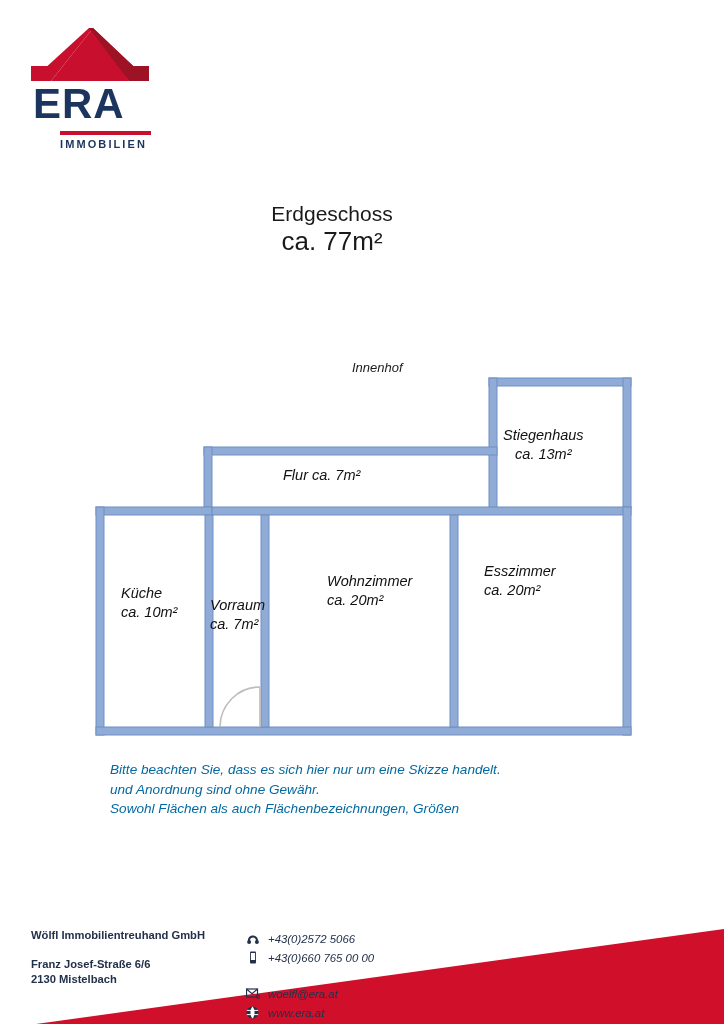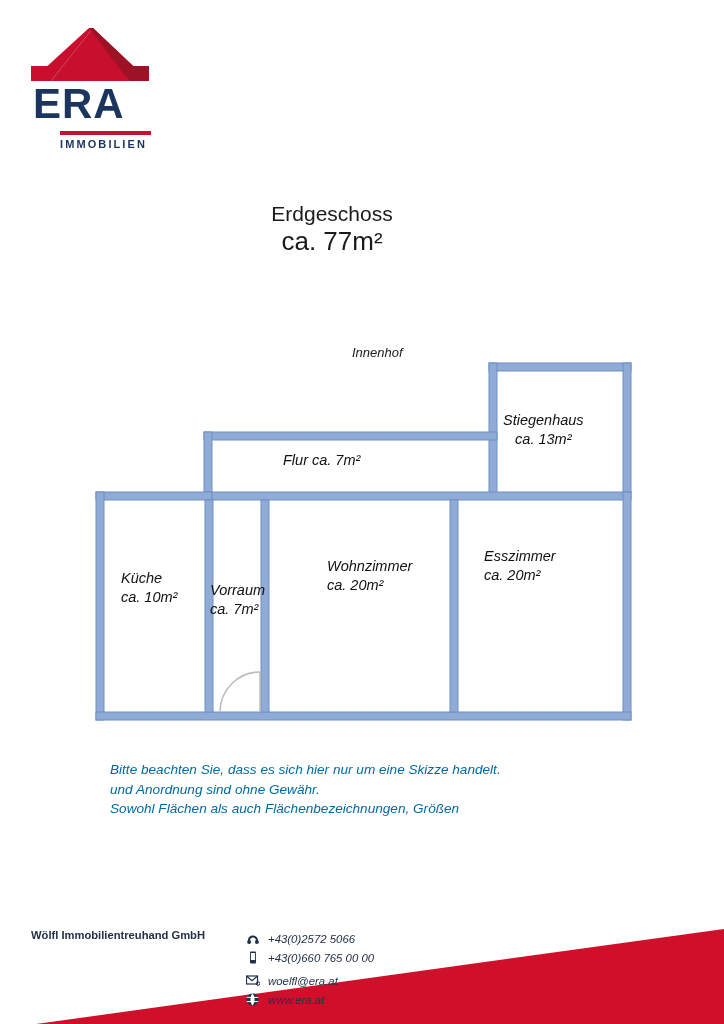--- a/index.html
+++ b/index.html
@@ -62,21 +62,21 @@
     width: 664px;
     text-align: center;
   }
   .title-main { font-size: 21px; color: #1a1a1a; line-height: 28px; }
   .title-sub  { font-size: 26px; color: #1a1a1a; line-height: 26px; }
 
   
   .plan {
     position: absolute;
     left: 0;
-    top: 329px;
+    top: 344px;
     width: 716px;
     height: 410px;
   }
   .plan svg { display: block; }
   .courtyard-label {
     position: absolute;
     left: 352px;
     top: 16px;
     font-size: 13px;
     font-style: italic;
@@ -137,21 +137,21 @@
     font-size: 11.4px;
     color: #22304a;
   }
   .c-row {
     display: flex;
     align-items: center;
     height: 17px;
     margin-bottom: 2px;
     font-style: italic;
   }
-  .c-row.gap { margin-top: 6px; }
+  .c-row.gap { margin-top: 19px; }
   .c-ico {
     width: 16px;
     height: 14px;
     margin-right: 6px;
     flex: 0 0 16px;
     display: flex;
     align-items: center;
     justify-content: flex-start;
   }
   .c-txt { white-space: nowrap; }
@@ -252,20 +252,24 @@
   <div>Sowohl Flächen als auch Flächenbezeichnungen, Größen</div>
 </div>
 
 <div class="footer">
   <svg class="footer-red" viewBox="0 0 724 95" preserveAspectRatio="none">
     <polygon points="724,0 724,95 36,95" fill="#d0102a"></polygon>
   </svg>
 
   <div class="footer-company">Wölfl Immobilientreuhand GmbH</div>
 
+  <div class="footer-address">
+    <div>Franz Josef-Straße 6/6</div>
+    <div>2130 Mistelbach</div>
+  </div>
 
   <div class="footer-contact">
     <div class="c-row">
       <span class="c-ico">
         <svg width="14" height="12" viewBox="0 0 14 12">
           <path d="M2 7.2c0-2.6 2.2-4.6 5-4.6s5 2 5 4.6c0 .6-.4 1-1 1s-1-.4-1-1c0-1.5-1.4-2.7-3-2.7S4 5.7 4 7.2c0 .6-.4 1-1 1s-1-.4-1-1z" fill="#22304a"></path>
           <circle cx="3.1" cy="9" r="2" fill="#22304a"></circle>
           <circle cx="10.9" cy="9" r="2" fill="#22304a"></circle>
         </svg>
       </span>

